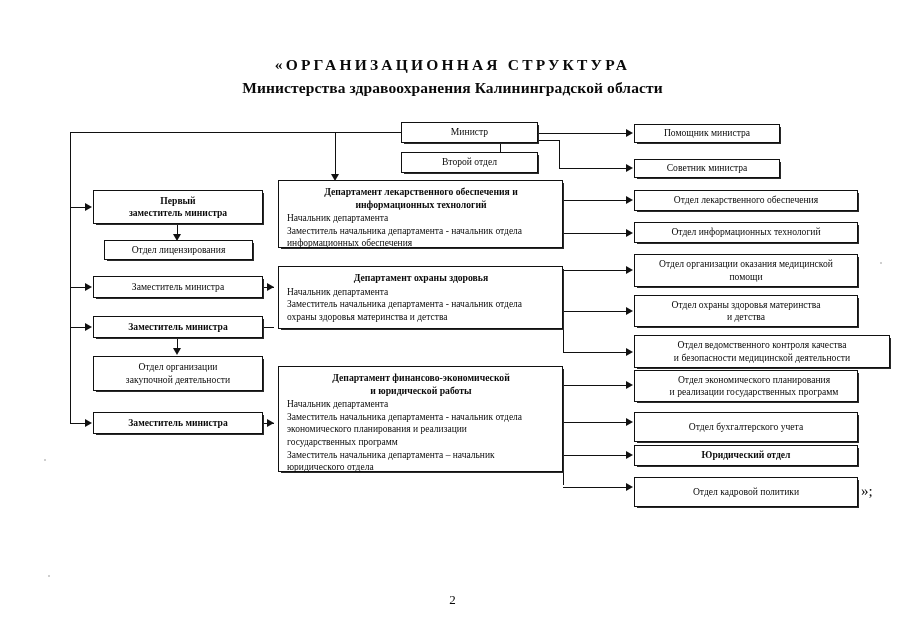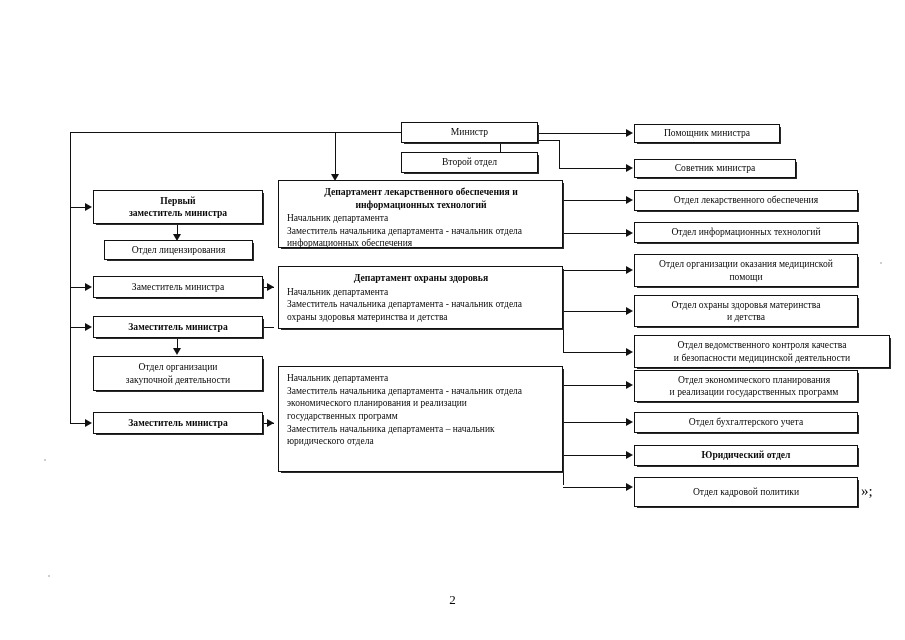--- a/index.html
+++ b/index.html
@@ -150,20 +150,24 @@
     height: 2px;
     border-radius: 50%;
     opacity: .55;
   }
 </style>
 </head>
 <body>
 
 <div id="page">
 
+  <div class="title-block">
+    <div class="title-line1">«ОРГАНИЗАЦИОННАЯ СТРУКТУРА</div>
+    <div class="title-line2">Министерства здравоохранения Калининградской области</div>
+  </div>
 
   <div class="hline" style="left:70px; top:132px; width:331px;"></div>
 
   <div class="vline" style="left:335px; top:132px; height:32px;"></div>
 
   <div class="vline" style="left:70px; top:132px; height:292px;"></div>
 
   <div class="hline" style="left:70px; top:207px; width:16px;"></div>
   <div class="arrow-r" style="left:85px; top:203px;"></div>
 
@@ -181,21 +185,21 @@
   </div>
 
   <div class="box shadow" style="left:401px; top:152px; width:137px; height:21px;">
     <span class="ln">Второй отдел</span>
   </div>
 
   <div class="box shadow" style="left:634px; top:124px; width:146px; height:19px;">
     <span class="ln">Помощник министра</span>
   </div>
 
-  <div class="box shadow" style="left:634px; top:159px; width:162px; height:19px;">
+  <div class="box shadow" style="left:634px; top:159px; width:146px; height:19px;">
     <span class="ln">Советник министра</span>
   </div>
 
   <div class="hline" style="left:538px; top:133px; width:89px;"></div>
   <div class="arrow-r" style="left:626px; top:129px;"></div>
 
   <div class="hline" style="left:538px; top:140px; width:22px;"></div>
   <div class="vline" style="left:559px; top:140px; height:28px;"></div>
   <div class="hline" style="left:559px; top:168px; width:68px;"></div>
   <div class="arrow-r" style="left:626px; top:164px;"></div>
@@ -262,20 +266,24 @@
       <div>Департамент охраны здоровья</div>
     </div>
     <div class="body">
       <div>Начальник департамента</div>
       <div>Заместитель начальника департамента - начальник отдела</div>
       <div>охраны здоровья материнства и детства</div>
     </div>
   </div>
 
   <div class="box dept shadow" style="left:278px; top:366px; width:285px; height:106px;">
+    <div class="head">
+      <div>Департамент финансово-экономической</div>
+      <div>и юридической работы</div>
+    </div>
     <div class="body">
       <div>Начальник департамента</div>
       <div>Заместитель начальника департамента - начальник отдела</div>
       <div>экономического планирования и реализации</div>
       <div>государственных программ</div>
       <div>Заместитель начальника департамента – начальник</div>
       <div>юридического отдела</div>
     </div>
   </div>
 
@@ -324,21 +332,21 @@
   <div class="box shadow" style="left:634px; top:335px; width:256px; height:33px;">
     <span class="ln">Отдел ведомственного контроля качества</span>
     <span class="ln">и безопасности медицинской деятельности</span>
   </div>
 
   <div class="box shadow" style="left:634px; top:370px; width:224px; height:32px;padding-left:20px;">
     <span class="ln">Отдел экономического планирования</span>
     <span class="ln">и реализации государственных программ</span>
   </div>
 
-  <div class="box shadow" style="left:634px; top:412px; width:224px; height:21px;">
+  <div class="box shadow" style="left:634px; top:412px; width:224px; height:30px;">
     <span class="ln">Отдел бухгалтерского учета</span>
   </div>
 
   <div class="box shadow" style="left:634px; top:445px; width:224px; height:21px;">
     <span class="ln bold">Юридический отдел</span>
   </div>
 
   <div class="box shadow" style="left:634px; top:477px; width:224px; height:30px;">
     <span class="ln">Отдел кадровой политики</span>
   </div>

